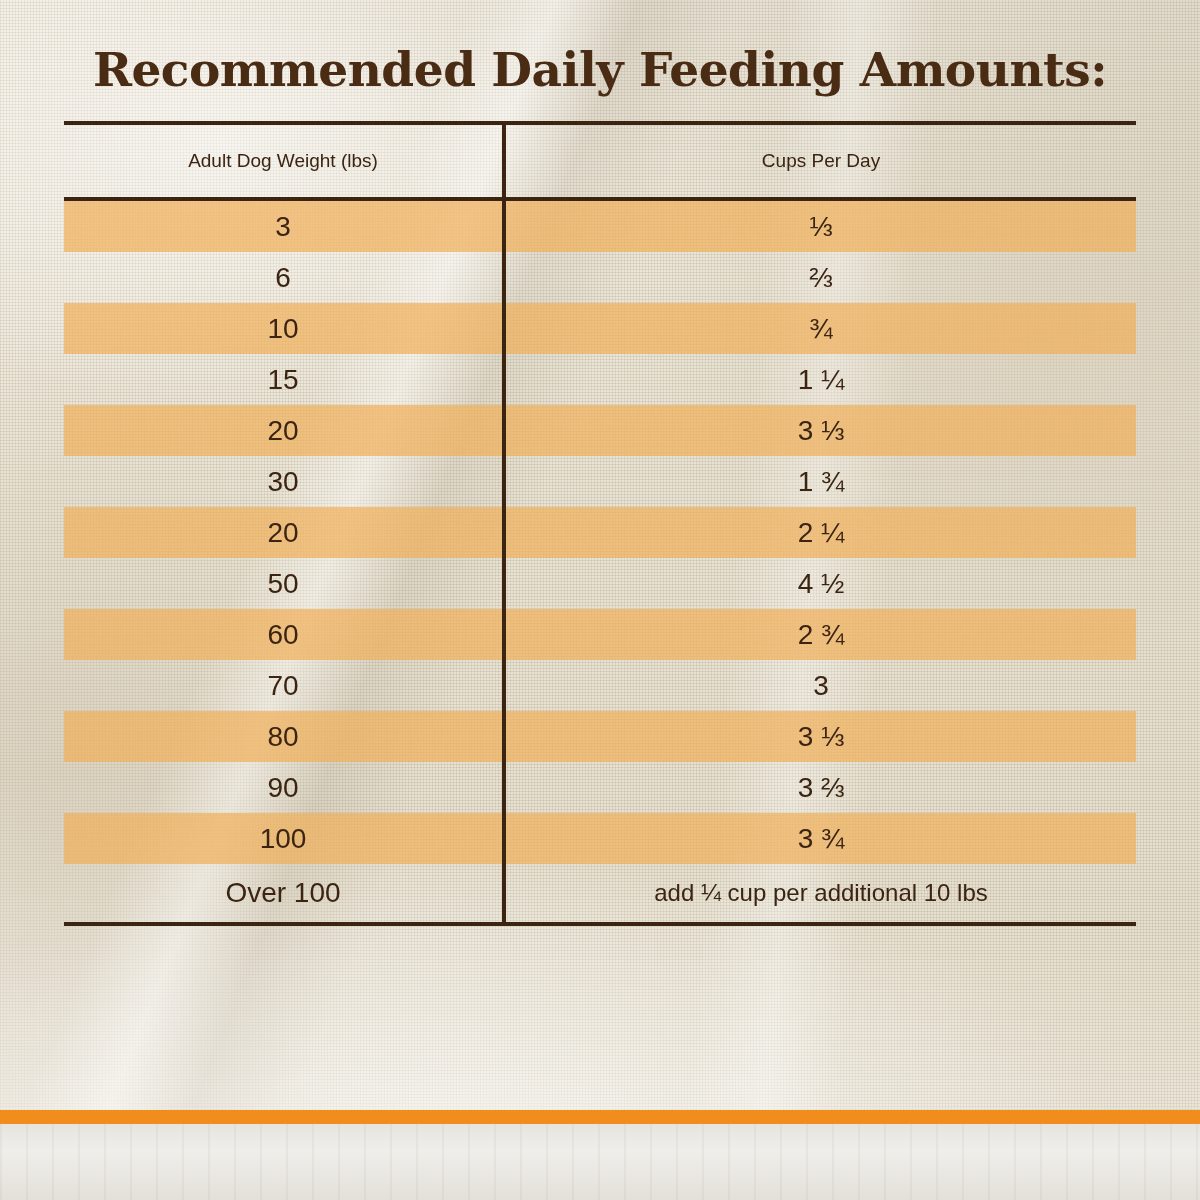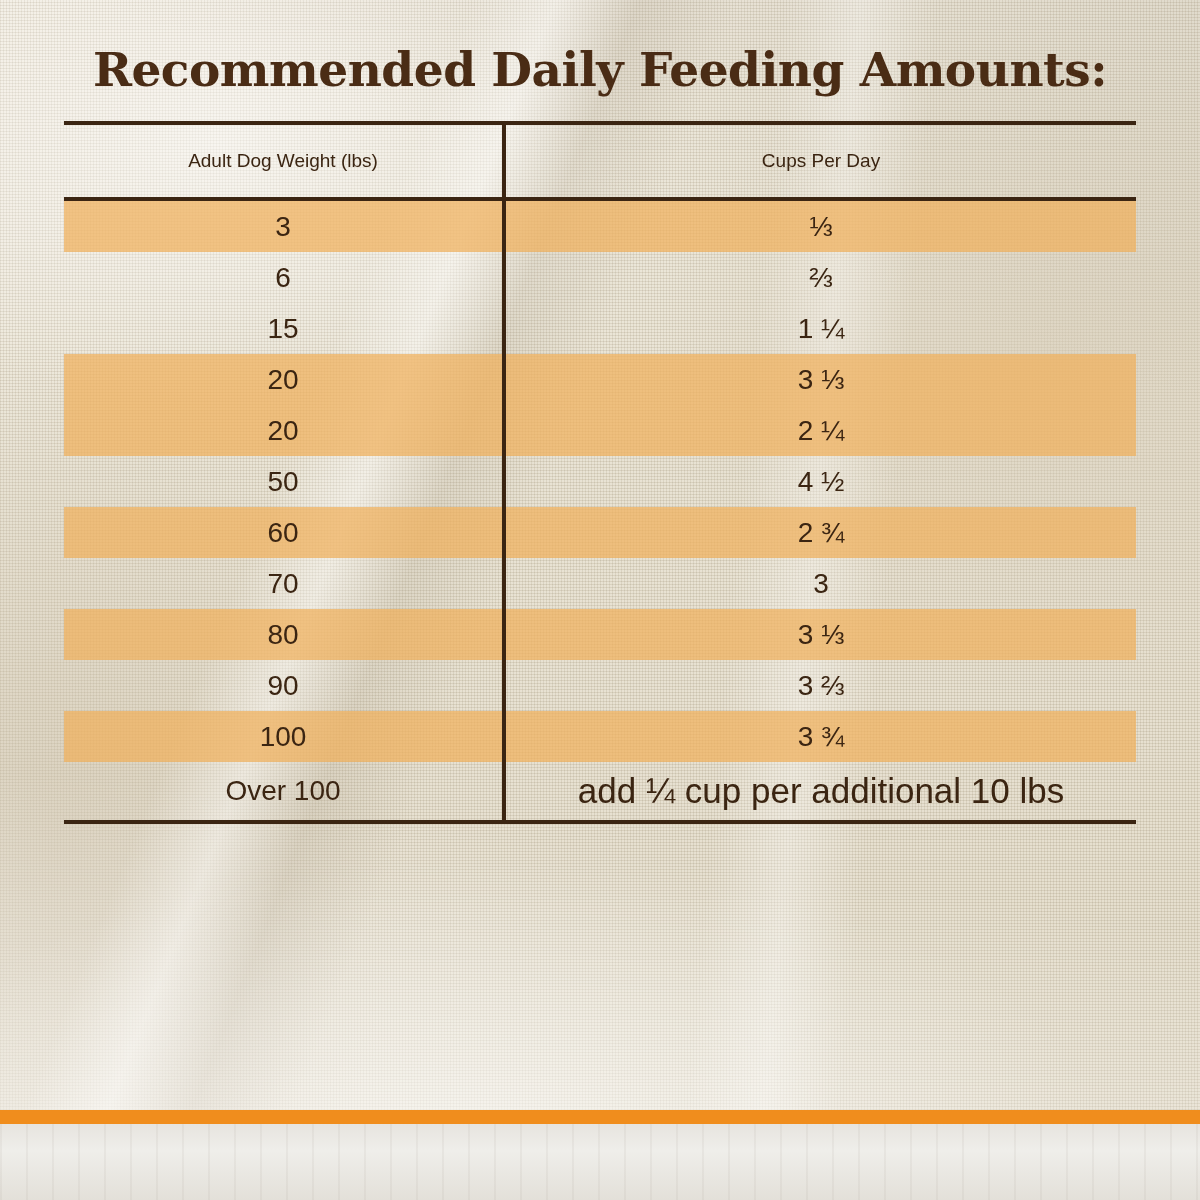--- a/index.html
+++ b/index.html
@@ -110,21 +110,21 @@
     border-right: 4px solid #3b2512;
   }
   .feed tbody tr.stripe td {
     background: rgba(240, 176, 92, 0.72);
   }
   .feed tbody tr.last td {
     border-bottom: 4px solid #3b2512;
     height: 58px;
   }
   .feed tbody tr.last td.col-cups {
-    font-size: 35px;
+    font-size: 24px;
     text-align: center;
   }
 </style>
 </head>
 <body>
 
 <div class="canvas">
   <div class="fold fold-a"></div>
   <div class="fold fold-b"></div>
 
@@ -144,27 +144,35 @@
       </thead>
       <tbody>
         <tr class="stripe">
           <td class="col-weight">3</td>
           <td class="col-cups">⅓</td>
         </tr>
         <tr>
           <td class="col-weight">6</td>
           <td class="col-cups">⅔</td>
         </tr>
+        <tr class="stripe">
+          <td class="col-weight">10</td>
+          <td class="col-cups">¾</td>
+        </tr>
         <tr>
           <td class="col-weight">15</td>
           <td class="col-cups">1 ¼</td>
         </tr>
         <tr class="stripe">
           <td class="col-weight">20</td>
           <td class="col-cups">3 ⅓</td>
+        </tr>
+        <tr>
+          <td class="col-weight">30</td>
+          <td class="col-cups">1 ¾</td>
         </tr>
         <tr class="stripe">
           <td class="col-weight">20</td>
           <td class="col-cups">2 ¼</td>
         </tr>
         <tr>
           <td class="col-weight">50</td>
           <td class="col-cups">4 ½</td>
         </tr>
         <tr class="stripe">

